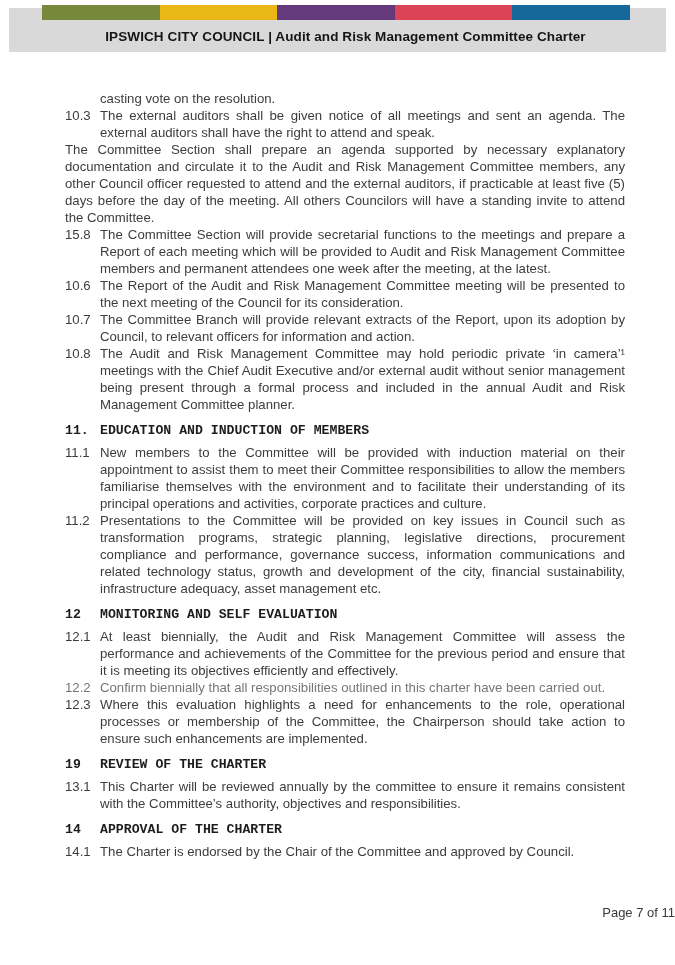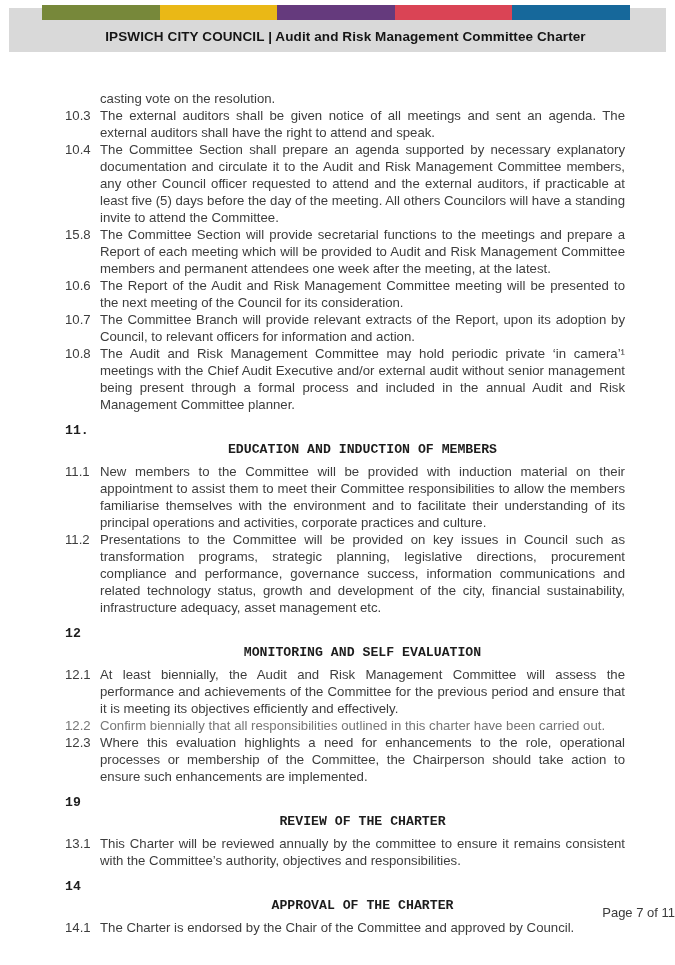--- a/index.html
+++ b/index.html
@@ -42,21 +42,21 @@
     left: 65px; top: 90px;
     width: 560px;
     font-size: 13.2px;
     line-height: 17px;
     color: var(--body-text);
   }
   .row { display: flex; }
   .row .num { flex: 0 0 35px; }
   .row .txt { flex: 1 1 auto; text-align: justify; }
   .row.heading { margin-top: 9px; margin-bottom: 5px; font-weight: 700; color: var(--heading-text); font-family: Liberation Mono, monospace; }
-  .row.heading .txt { text-align: center; margin-top: 19px; }
+  .row.heading .txt { text-align: left; }
   .row.muted .num, .row.muted .txt { color: var(--muted-text); }
   .footer {
     position: absolute;
     left: 0; right: 0; top: 905px;
     text-align: right;
     font-size: 13px;
     color: #3a3a3a;
   }
 </style>
 </head>
@@ -76,21 +76,20 @@
   <div class="content">
       <div class="row continuation">
         <div class="num"></div>
         <div class="txt">casting vote on the resolution.</div>
       </div>
       <div class="row item">
         <div class="num">10.3</div>
         <div class="txt">The external auditors shall be given notice of all meetings and sent an agenda. The external auditors shall have the right to attend and speak.</div>
       </div>
       <div class="row item">
-        <div class="num">10.4</div>
         <div class="txt">The Committee Section shall prepare an agenda supported by necessary explanatory documentation and circulate it to the Audit and Risk Management Committee members, any other Council officer requested to attend and the external auditors, if practicable at least five (5) days before the day of the meeting. All others Councilors will have a standing invite to attend the Committee.</div>
       </div>
       <div class="row item">
         <div class="num">15.8</div>
         <div class="txt">The Committee Section will provide secretarial functions to the meetings and prepare a Report of each meeting which will be provided to Audit and Risk Management Committee members and permanent attendees one week after the meeting, at the latest.</div>
       </div>
       <div class="row item">
         <div class="num">10.6</div>
         <div class="txt">The Report of the Audit and Risk Management Committee meeting will be presented to the next meeting of the Council for its consideration.</div>
       </div>

